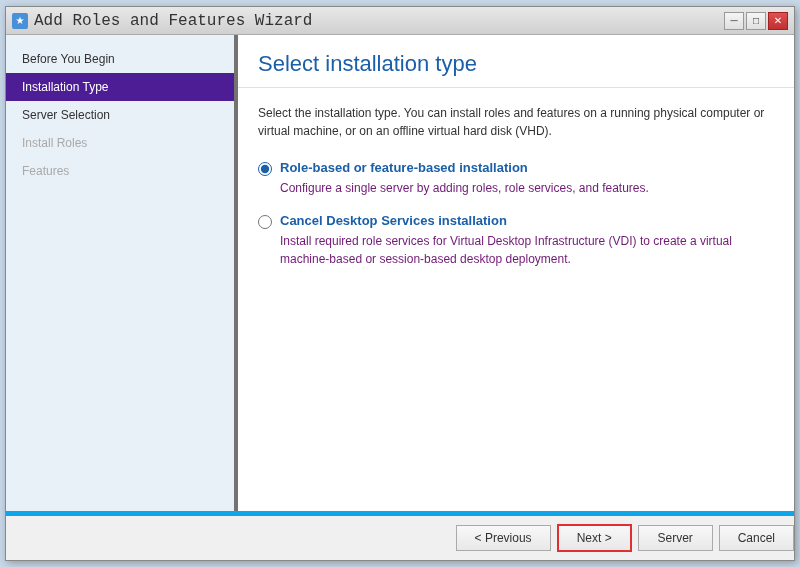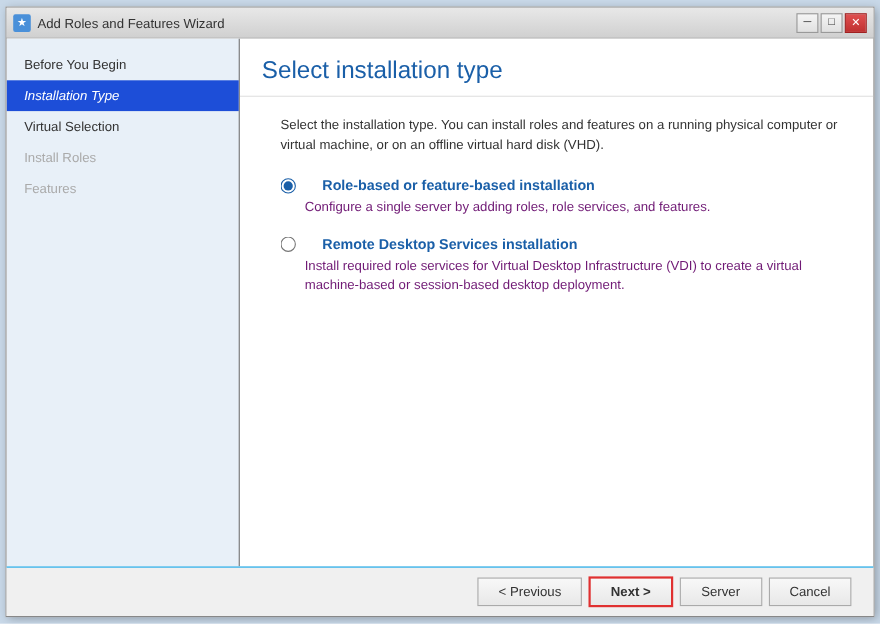--- a/index.html
+++ b/index.html
@@ -43,23 +43,24 @@
       height: 16px;
       background: #4a90d9;
       border-radius: 2px;
       display: flex;
       align-items: center;
       justify-content: center;
       color: white;
       font-size: 10px;
     }
     .title-bar-title {
-      font-size: 12px;
+      font-size: 16px;
       color: #333;
       font-weight: normal;
+      font-family: Liberation Mono, monospace;
     }
     .title-bar-buttons {
       display: flex;
       gap: 2px;
     }
     .title-btn {
       width: 20px;
       height: 18px;
       border: 1px solid #999;
       background: linear-gradient(to bottom, #f5f5f5, #e0e0e0);
@@ -74,36 +75,35 @@
       background: linear-gradient(to bottom, #e05050, #c03030);
       color: white;
       border-color: #a02020;
     }
     .content-area {
       display: flex;
       flex: 1;
       overflow: hidden;
     }
     .sidebar {
-      width: 212px;
+      width: 232px;
       background: #e8f0f8;
-      border-right: 1px solid #737373;
+      border-right: 4px solid #737373;
       padding: 10px 0;
       flex-shrink: 0;
     }
     .sidebar-item {
       padding: 7px 16px;
       font-size: 12px;
       color: #333;
       cursor: pointer;
     }
     .sidebar-item.active {
-      background: #1d4ed8;
+      background: #4c1d95;
       color: white;
-      font-style: italic;
     }
     .sidebar-item.disabled {
       color: #aaa;
       cursor: default;
     }
     .main-content {
       flex: 1;
       display: flex;
       flex-direction: column;
       overflow: hidden;
@@ -147,72 +147,70 @@
       flex-direction: column;
       gap: 16px;
     }
     .option-item {
       display: flex;
       flex-direction: column;
       gap: 3px;
     }
     .option-label-row {
       display: flex;
-      align-items: center;
-      gap: 24px;
+      align-items: flex-start;
+      gap: 8px;
     }
     .option-radio {
       margin-top: 2px;
       width: 14px;
       height: 14px;
       flex-shrink: 0;
       accent-color: #1a5fa8;
     }
     .option-title {
       font-size: 13px;
       font-weight: bold;
       color: #1a5fa8;
     }
     .option-desc {
       font-size: 12px;
       color: #701a75;
       margin-left: 22px;
       line-height: 1.5;
     }
     .footer {
-      border-top: 1px solid #0ea5e9;
-      padding: 8px 20px;
+      border-top: 5px solid #0ea5e9;
+      padding: 8px 0;
       display: flex;
       justify-content: flex-end;
       align-items: center;
       gap: 6px;
       background: #f0f0f0;
       flex-shrink: 0;
     }
     .footer-btn {
       padding: 5px 18px;
       font-size: 12px;
       border: 1px solid #aaa;
       background: linear-gradient(to bottom, #f8f8f8, #e8e8e8);
       cursor: pointer;
       color: #333;
       min-width: 75px;
       text-align: center;
     }
     .footer-btn.next-btn {
       border: 2px solid #e03030;
-      font-weight: bold;
     }
     .main-body-wrapper {
       position: relative;
       flex: 1;
       overflow: hidden;
       display: flex;
       flex-direction: column;
-      padding-left: 17px;
     }
   </style>
 </head>
 <body>
 
 <div class="window">
 
   <div class="title-bar">
     <div class="title-bar-left">
       <div class="title-bar-icon">★</div>
@@ -223,21 +221,21 @@
       <div class="title-btn">□</div>
       <div class="title-btn close">✕</div>
     </div>
   </div>
 
   <div class="content-area">
 
     <div class="sidebar">
       <div class="sidebar-item">Before You Begin</div>
       <div class="sidebar-item active">Installation Type</div>
-      <div class="sidebar-item">Virtual Selection</div>
+      <div class="sidebar-item">Server Selection</div>
       <div class="sidebar-item disabled">Install Roles</div>
       <div class="sidebar-item disabled">Features</div>
     </div>
 
     <div class="main-content">
       <div class="main-header">
         <div class="main-title">Select installation type</div>
       </div>
 
       <div class="main-body-wrapper">
@@ -250,21 +248,21 @@
               <div class="option-label-row">
                 <input type="radio" class="option-radio" name="install-type" checked="" style="">
                 <span class="option-title">Role-based or feature-based installation</span>
               </div>
               <div class="option-desc">Configure a single server by adding roles, role services, and features.</div>
             </div>
 
             <div class="option-item">
               <div class="option-label-row">
                 <input type="radio" class="option-radio" name="install-type" style="">
-                <span class="option-title">Remote Desktop Services installation</span>
+                <span class="option-title">Cancel Desktop Services installation</span>
               </div>
               <div class="option-desc">Install required role services for Virtual Desktop Infrastructure (VDI) to create a virtual machine-based or session-based desktop deployment.</div>
             </div>
           </div>
         </div>
       </div>
     </div>
   </div>
 
   <div class="footer">

